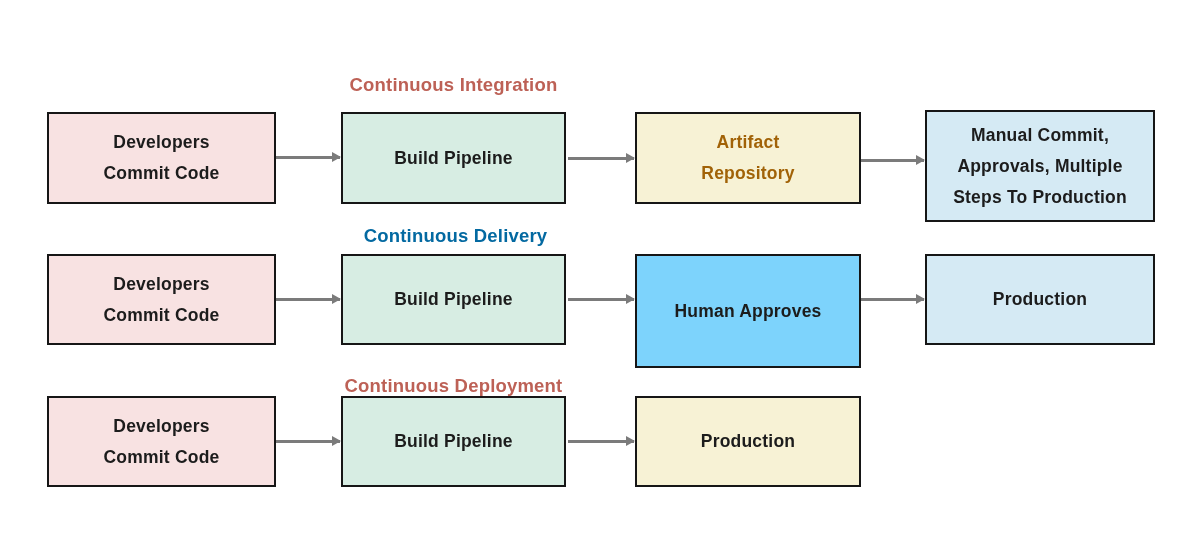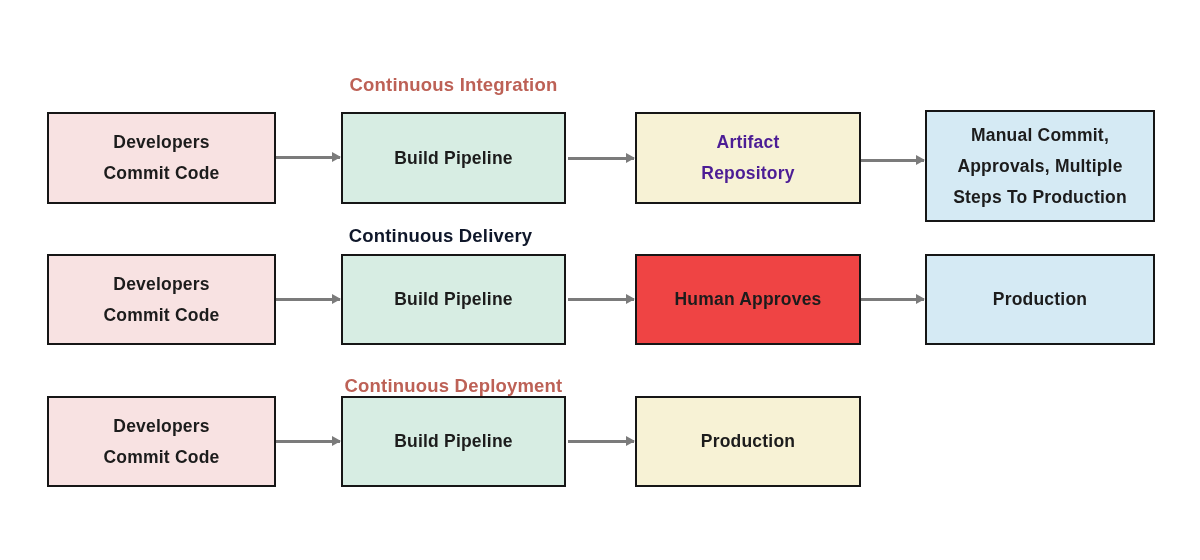--- a/index.html
+++ b/index.html
@@ -71,49 +71,49 @@
   </div>
 
   <div class="arrow" style="left: 276px; top: 156px; width: 64px; background-color: rgb(123, 123, 123); color: rgb(123, 123, 123);"></div>
 
   <div class="node" style="left: 341px; top: 112px; width: 225px; height: 92px; background-color: rgb(215, 237, 227); border-color: rgb(22, 22, 22); color: rgb(28, 28, 28);">
     <span class="node-label">Build Pipeline</span>
   </div>
 
   <div class="arrow" style="left: 568px; top: 157px; width: 66px; background-color: rgb(123, 123, 123); color: rgb(123, 123, 123);"></div>
 
-  <div class="node" style="left: 635px; top: 112px; width: 226px; height: 92px; background-color: rgb(247, 242, 213); border-color: rgb(22, 22, 22); color: #4c1d95;">
+  <div class="node" style="left: 635px; top: 112px; width: 226px; height: 92px; background-color: rgb(247, 242, 213); border-color: rgb(22, 22, 22); color: #a16207;">
     <span class="node-label">Artifact
 Repository</span>
   </div>
 
   <div class="arrow" style="left: 861px; top: 159px; width: 63px; background-color: rgb(123, 123, 123); color: rgb(123, 123, 123);"></div>
 
   <div class="node" style="left: 925px; top: 110px; width: 230px; height: 112px; background-color: rgb(213, 234, 244); border-color: rgb(22, 22, 22); color: rgb(28, 28, 28);">
     <span class="node-label">Manual Commit,
 Approvals, Multiple
 Steps To Production</span>
   </div>
 
-  <div class="row-title" style="left: 328px; top: 225px; width: 225px; color: #0f172a;">Continuous Delivery</div>
+  <div class="row-title" style="left: 343px; top: 225px; width: 225px; color: #0369a1;">Continuous Delivery</div>
 
   <div class="node" style="left: 47px; top: 254px; width: 229px; height: 91px; background-color: rgb(248, 226, 226); border-color: rgb(22, 22, 22); color: rgb(28, 28, 28);">
     <span class="node-label">Developers
 Commit Code</span>
   </div>
 
   <div class="arrow" style="left: 276px; top: 298px; width: 64px; background-color: rgb(123, 123, 123); color: rgb(123, 123, 123);"></div>
 
   <div class="node" style="left: 341px; top: 254px; width: 225px; height: 91px; background-color: rgb(215, 237, 227); border-color: rgb(22, 22, 22); color: rgb(28, 28, 28);">
     <span class="node-label">Build Pipeline</span>
   </div>
 
   <div class="arrow" style="left: 568px; top: 298px; width: 66px; background-color: rgb(123, 123, 123); color: rgb(123, 123, 123);"></div>
 
-  <div class="node" style="left: 635px; top: 254px; width: 226px; height: 91px; background-color: #ef4444; border-color: rgb(22, 22, 22); color: rgb(28, 28, 28);">
+  <div class="node" style="left: 635px; top: 254px; width: 226px; height: 114px; background-color: #7dd3fc; border-color: rgb(22, 22, 22); color: rgb(28, 28, 28);">
     <span class="node-label">Human Approves</span>
   </div>
 
   <div class="arrow" style="left: 861px; top: 298px; width: 63px; background-color: rgb(123, 123, 123); color: rgb(123, 123, 123);"></div>
 
   <div class="node" style="left: 925px; top: 254px; width: 230px; height: 91px; background-color: rgb(213, 234, 244); border-color: rgb(22, 22, 22); color: rgb(28, 28, 28);">
     <span class="node-label">Production</span>
   </div>
 
   <div class="row-title" style="left: 341px; top: 367px; width: 225px; color: rgb(189, 97, 86); margin-top: 8px;">Continuous Deployment</div>

